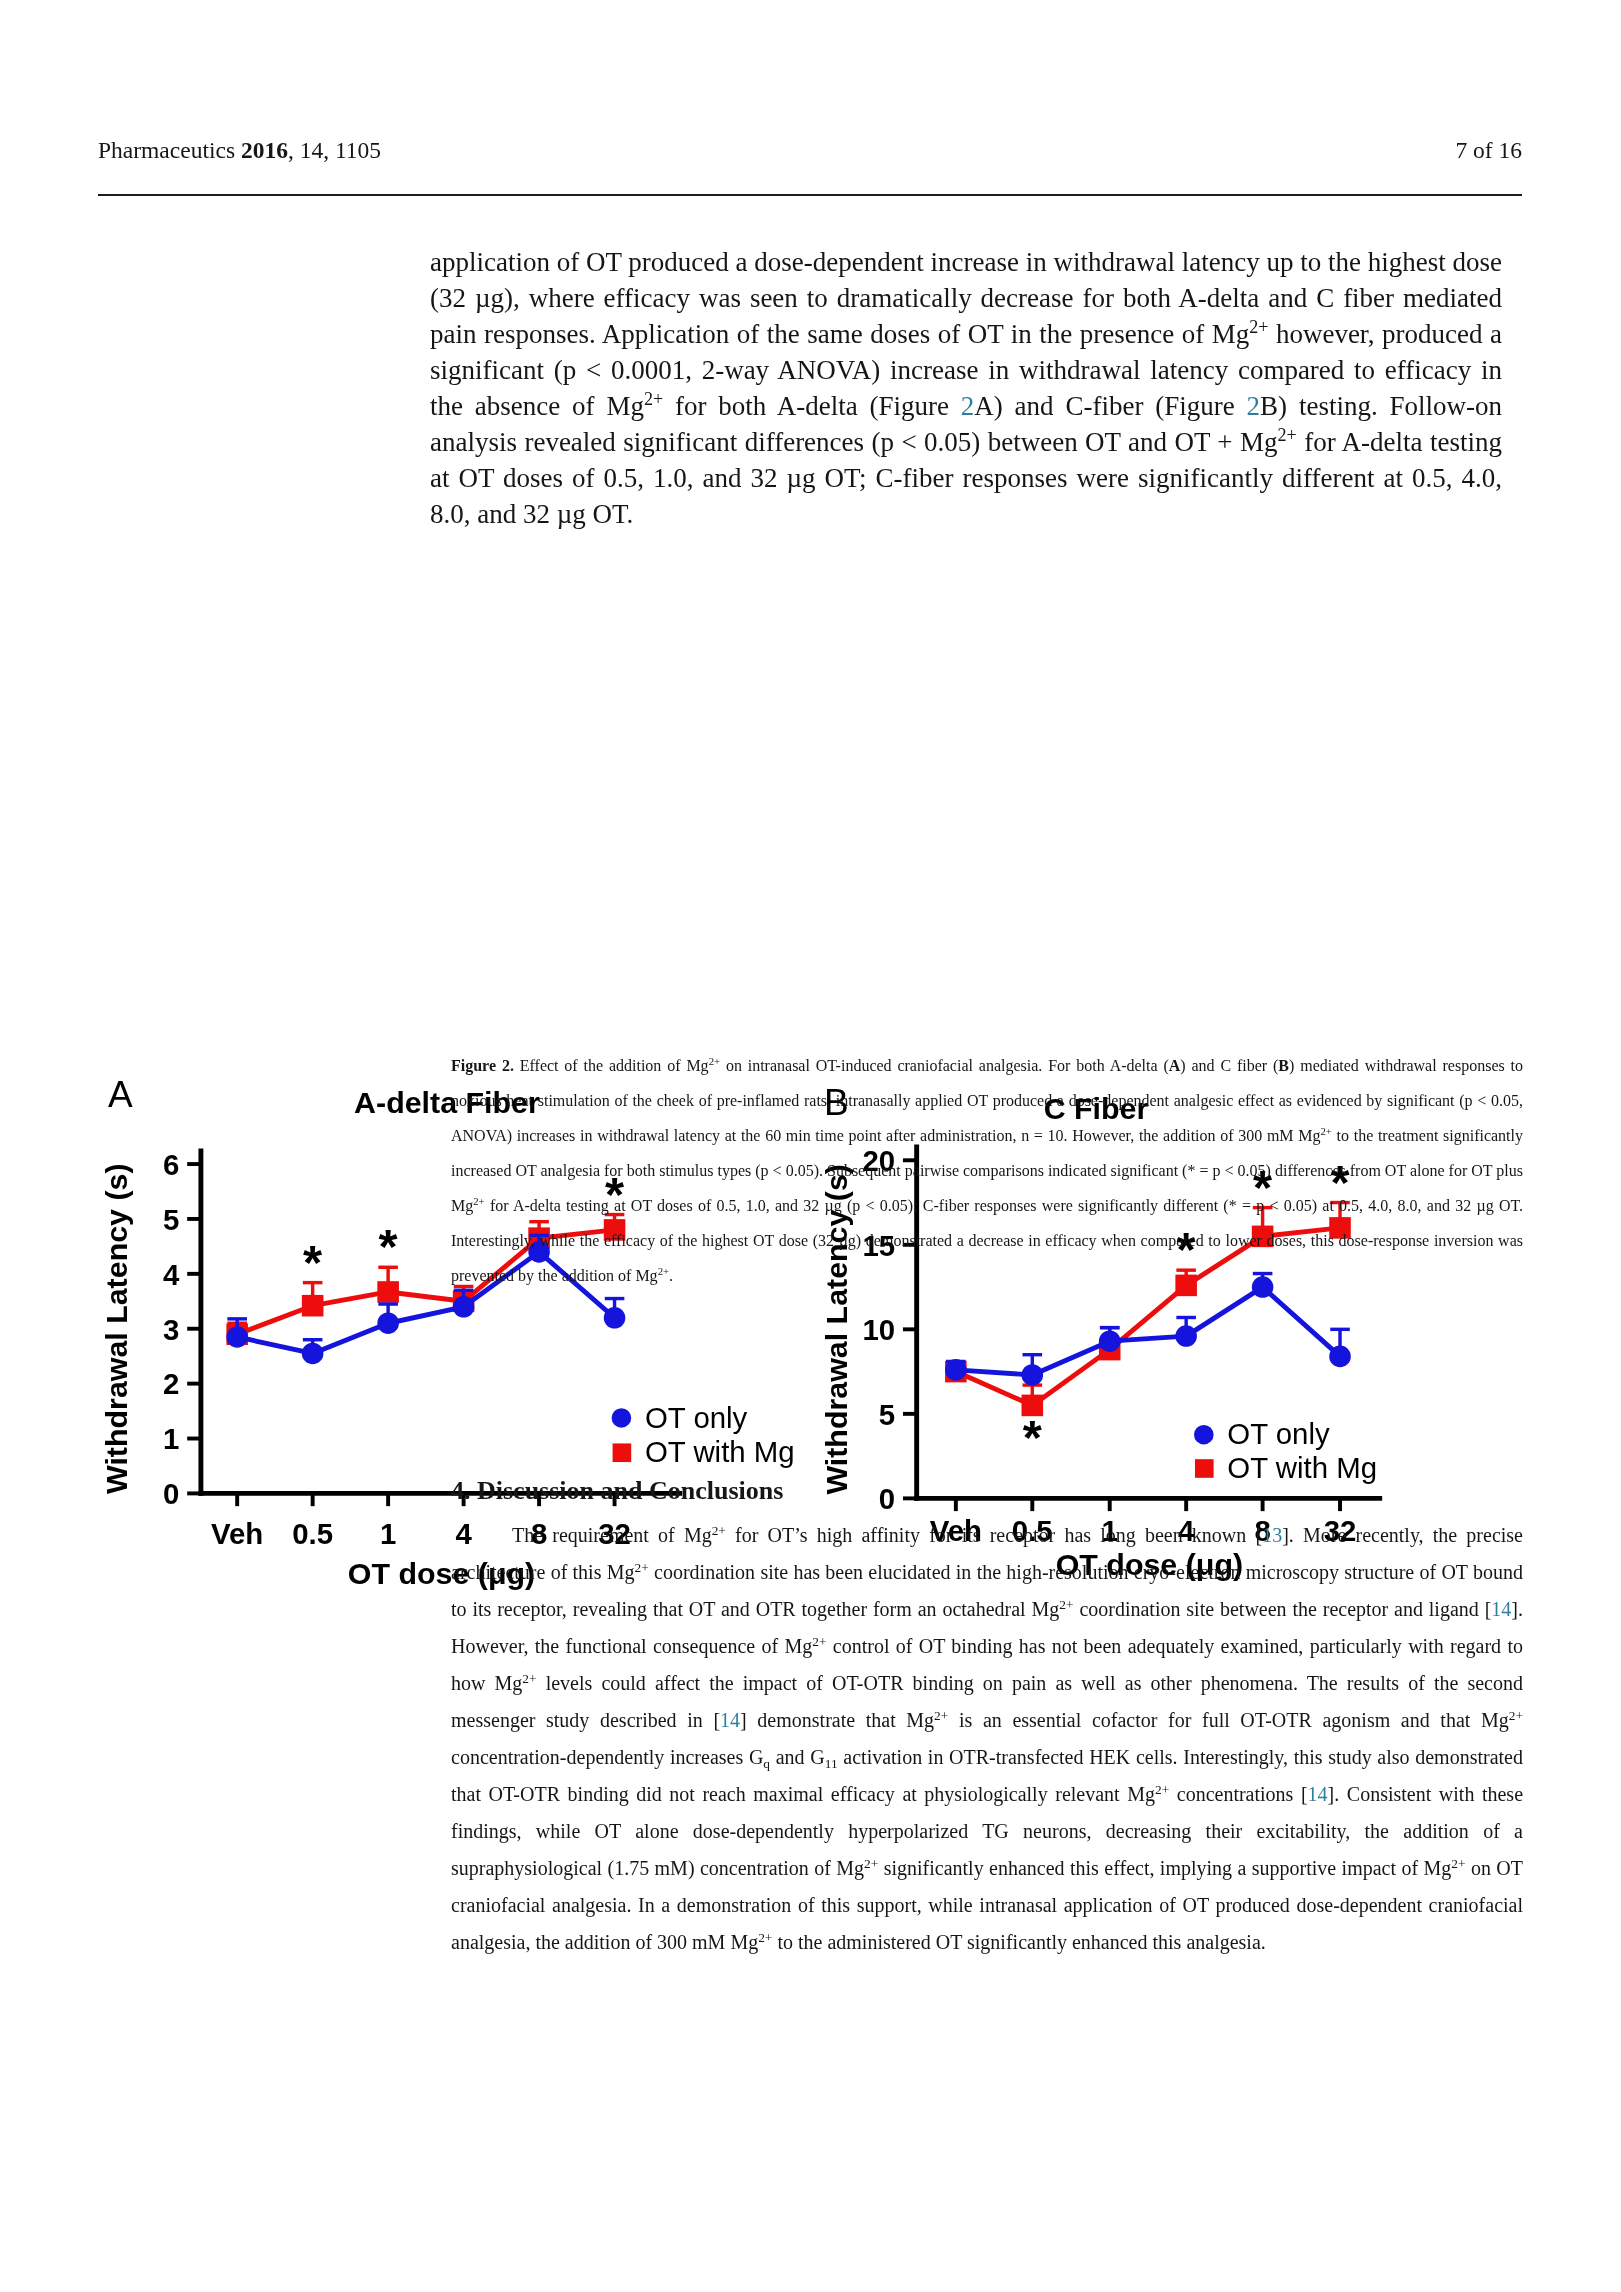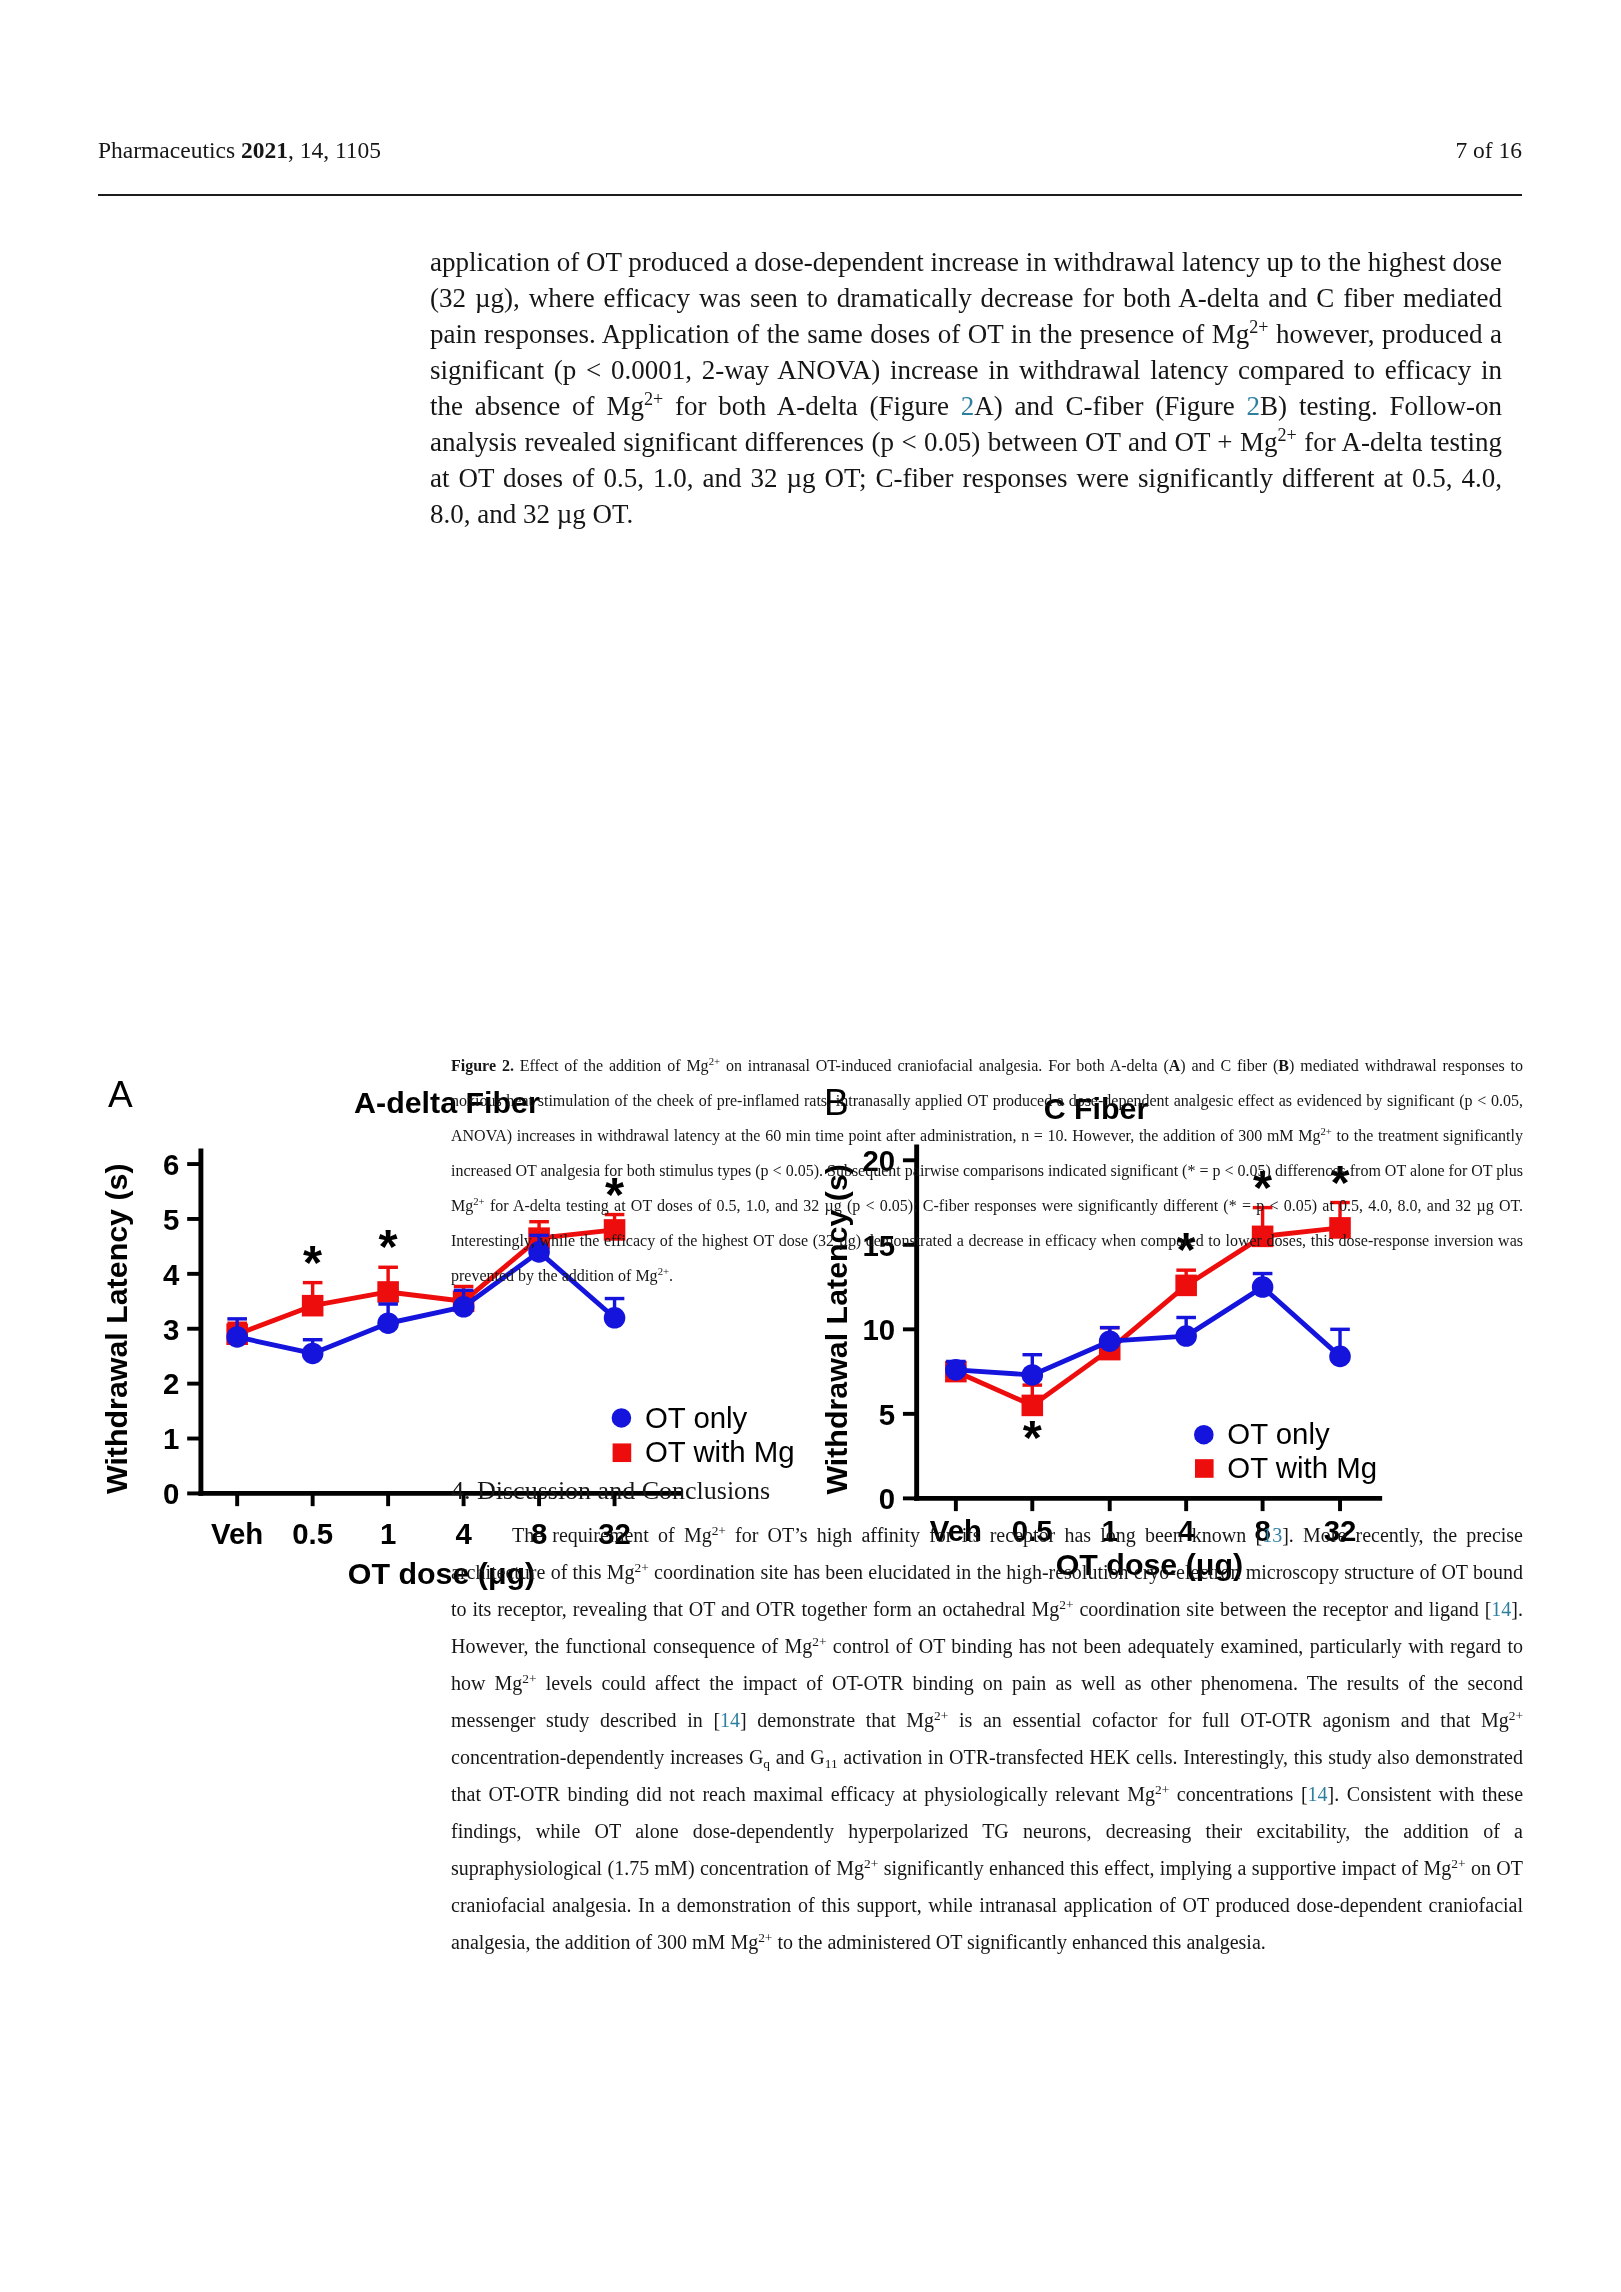--- a/index.html
+++ b/index.html
@@ -8,21 +8,21 @@
 
   .running-head{position:absolute;left:98px;top:137px;width:1424px;
                 display:flex;justify-content:space-between;font-size:23.5px;}
   .rule{position:absolute;left:98px;top:194px;width:1424px;height:0;
         border-top:2.5px solid #1c1c1c;}
 
   .para{position:absolute;text-align:justify;}
   #p1{left:430px;top:244px;width:1072px;font-size:27px;line-height:36px;}
   #caption{left:451px;top:1048px;width:1072px;font-size:16px;line-height:35px;}
   #heading{position:absolute;left:451px;top:1476px;width:1072px;
-           font-size:26px;font-weight:normal;}
+           font-size:26px;font-weight:bold;}
   #p2{left:451px;top:1517px;width:1072px;font-size:20px;line-height:37px;
       text-indent:61px;}
 
   .seg-t{}
   .seg-b{font-weight:bold;}
   .seg-i{}
   .seg-sup{font-size:67%;position:relative;top:-0.55em;line-height:0;}
   .seg-sub{font-size:67%;position:relative;top:0.28em;line-height:0;}
   .seg-link{color:#2e7f9f;}
 
@@ -44,21 +44,21 @@
                 font-size:30px;fill:#000;}
   .sig-star{font-family:"Liberation Sans","DejaVu Sans",sans-serif;
             font-weight:bold;font-size:50px;fill:#000;}
 </style>
 </head>
 <body>
 
 <div class="page">
 
   <div class="running-head">
-    <div><span class="seg-i">Pharmaceutics </span><span class="seg-b">2021</span><span class="seg-t">, </span><span class="seg-i">14</span><span class="seg-t">, 1105</span></div>
+    <div><span class="seg-i">Pharmaceutics </span><span class="seg-b">2016</span><span class="seg-t">, </span><span class="seg-i">14</span><span class="seg-t">, 1105</span></div>
     <div>7 of 16</div>
   </div>
   <div class="rule"></div>
 
   <div class="para" id="p1"><span class="seg-t">application of OT produced a dose-dependent increase in withdrawal latency up to the highest dose (32 µg), where efficacy was seen to dramatically decrease for both A-delta and C fiber mediated pain responses. Application of the same doses of OT in the presence of Mg</span><span class="seg-sup">2+</span><span class="seg-t"> however, produced a significant (</span><span class="seg-i">p</span><span class="seg-t"> &lt; 0.0001, 2-way ANOVA) increase in withdrawal latency compared to efficacy in the absence of Mg</span><span class="seg-sup">2+</span><span class="seg-t"> for both A-delta (Figure </span><span class="seg-link">2</span><span class="seg-t">A) and C-fiber (Figure </span><span class="seg-link">2</span><span class="seg-t">B) testing. Follow-on analysis revealed significant differences (</span><span class="seg-i">p</span><span class="seg-t"> &lt; 0.05) between OT and OT + Mg</span><span class="seg-sup">2+</span><span class="seg-t"> for A-delta testing at OT doses of 0.5, 1.0, and 32 µg OT; C-fiber responses were significantly different at 0.5, 4.0, 8.0, and 32 µg OT.</span></div>
 
   <div class="figure">
     <div class="panel-label" id="panel-a">A</div>
     <div class="panel-label" id="panel-b">B</div>
     <div class="chart" style="left: 86px; top: 535px; width: 765px; height: 545px;">

